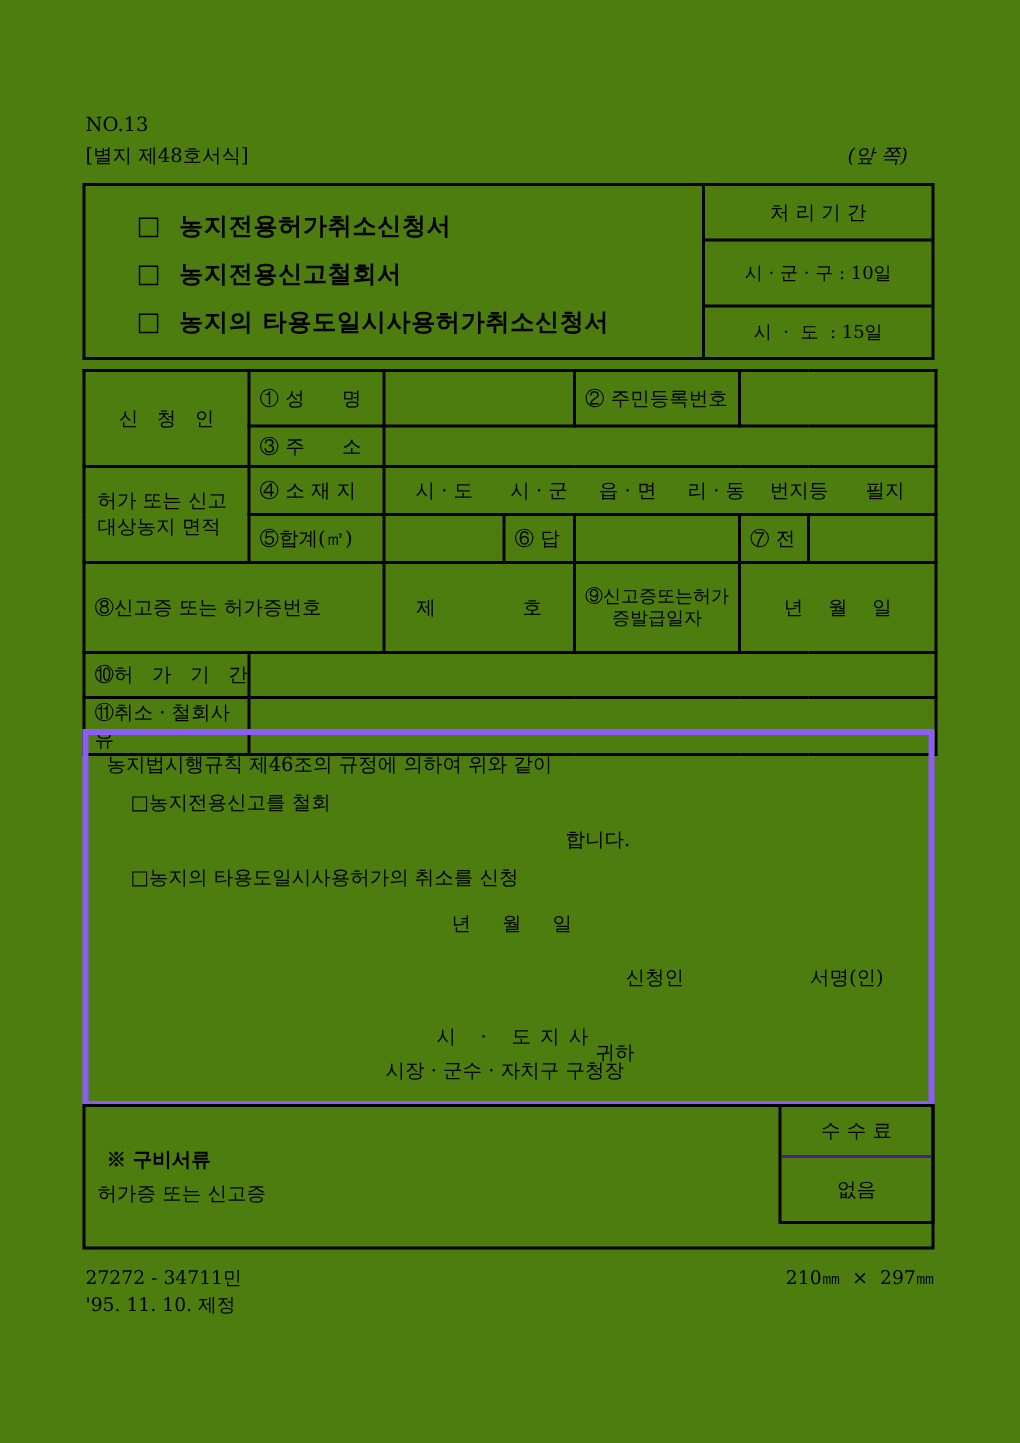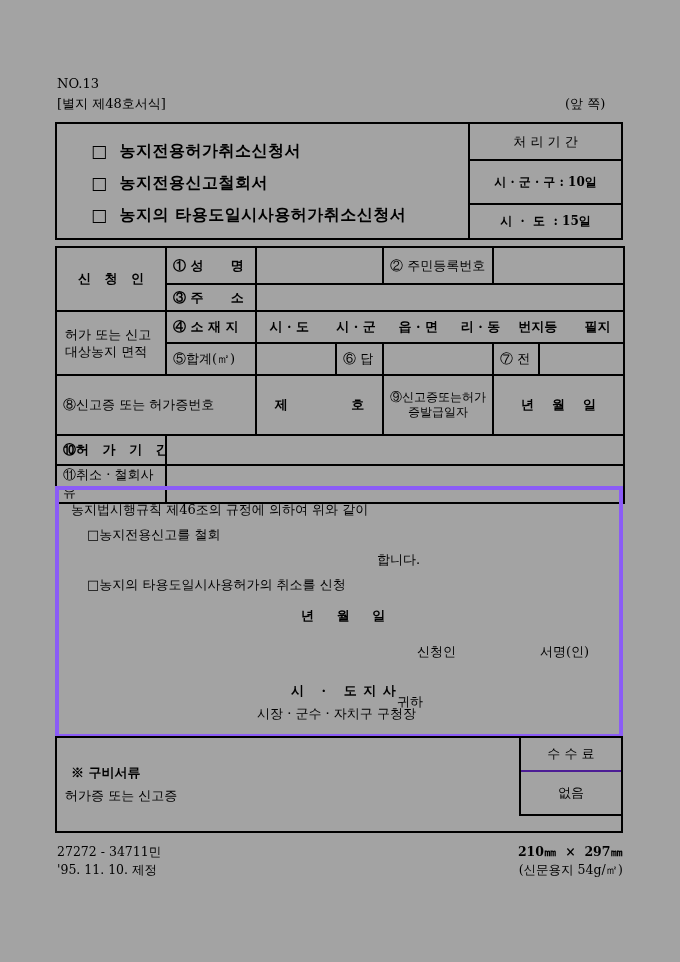--- a/index.html
+++ b/index.html
@@ -1,28 +1,28 @@
 <!DOCTYPE html>
 <html><head>
 <meta charset="utf-8">
 <style>
   * { margin: 0; padding: 0; box-sizing: border-box; }
   body { background: #888; font-family: "DejaVu Serif", serif; }
   .page {
     position: relative; width: 680px; height: 962px;
-    background: #a3a3a3; color: #000; margin: 0 auto; overflow: hidden;
+    background: #4d7c0f; color: #000; margin: 0 auto; overflow: hidden;
     font-family: "DejaVu Serif", serif;
   }
   .abs { position: absolute; }
-  .pre { white-space: pre; font-weight: bold; }
+  .pre { white-space: pre; }
 
   
   .hdr-no { left: 57px; top: 76px; font-size: 13px; }
   .hdr-code { left: 57px; top: 95px; font-size: 13px; }
-  .hdr-side { left: 565px; top: 95px; font-size: 13px; }
+  .hdr-side { left: 565px; top: 95px; font-size: 13px; font-style: italic; }
 
   
   .title-box { left: 55px; top: 122px; width: 568px; height: 118px; border: 2px solid #000; display: flex; }
   .title-left { width: 411px; padding: 17px 0 0 34px; display: flex; flex-direction: column; gap: 11px; }
   .title-row { display: flex; align-items: center; gap: 12px; font-size: 16px; font-weight: bold; letter-spacing: 0.5px; }
   .title-row .box-glyph { font-size: 17px; font-weight: normal; line-height: 1; }
   .title-right { flex: 1; border-left: 2px solid #000; display: flex; flex-direction: column; }
   .proc-hdr { height: 37px; border-bottom: 2px solid #000; display: flex; align-items: center; justify-content: center; font-size: 13px; }
   .proc-r1 { height: 44px; border-bottom: 2px solid #000; display: flex; align-items: center; justify-content: center; font-size: 12px; }
   .proc-r2 { flex: 1; display: flex; align-items: center; justify-content: center; font-size: 12px; }
@@ -161,16 +161,15 @@
       <div class="fee-val">없음</div>
     </div>
   </div>
 
   <div class="abs footer-left">
     <div>27272 - 34711민</div>
     <div>'95. 11. 10. 제정</div>
   </div>
   <div class="abs footer-right">
     <div class="pre">210㎜  ×  297㎜</div>
-    <div>(신문용지 54g/㎡)</div>
   </div>
 
 </div>
 
 </body></html>

